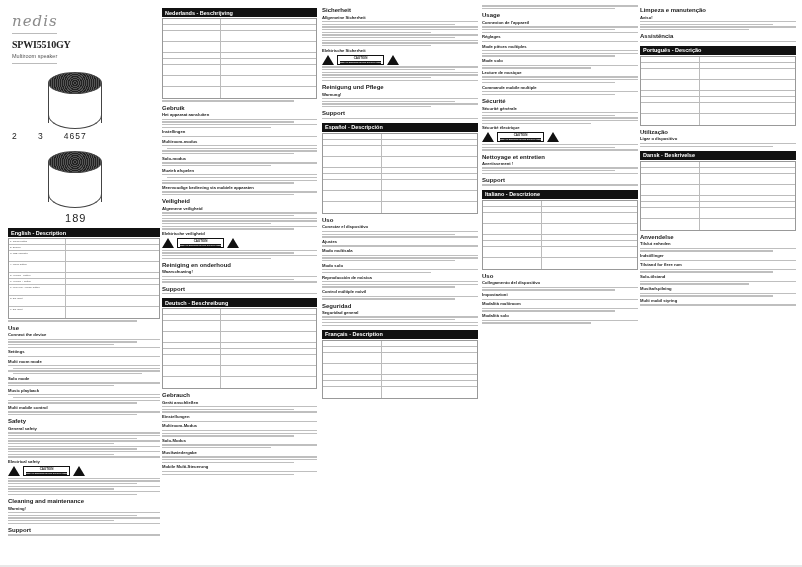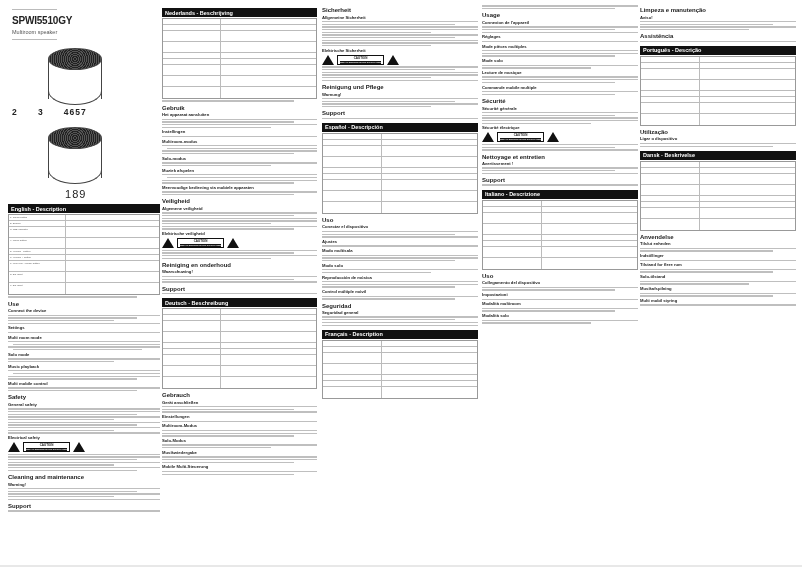--- a/index.html
+++ b/index.html
@@ -8,21 +8,21 @@
 
   .col { position: absolute; top: 6px; overflow: hidden; }
   .c1 { left: 8px; width: 152px; }
   .c2 { left: 162px; width: 155px; top: 4px; }
   .c3 { left: 322px; width: 156px; top: 4px; }
   .c4 { left: 482px; width: 156px; top: 4px; }
   .c5 { left: 640px; width: 156px; top: 4px; }
 
   .logo { font-family: "DejaVu Serif", serif; font-style: italic; font-size: 15px; color: #8a8a8a; letter-spacing: 1px; margin-top: 6px; margin-left: 4px; }
   .logo-rule { height: 1px; background: #bbb; width: 45px; margin: 3px 0 5px 4px; }
-  .model { font-family: Liberation Sans, sans-serif; font-weight: bold; font-size: 10px; margin-left: 4px; letter-spacing: -0.2px; }
+  .model { font-family: Liberation Serif, serif; font-weight: bold; font-size: 10px; margin-left: 4px; letter-spacing: -0.2px; }
   .subtitle { font-size: 5.5px; color: #555; margin: 3px 0 0 4px; }
   .sub-rule { height: 1px; background: #bbb; width: 45px; margin: 4px 0 0 4px; }
 
   .speaker { position: relative; margin: 8px 0 0 40px; width: 60px; }
   .spk-top { width: 54px; height: 22px; border: 1px solid #444; border-radius: 50%; background: repeating-radial-gradient(circle, #222 0 1px, #555 1px 2px); margin-left: 0; }
   .spk-body { width: 54px; height: 40px; border-left: 1px solid #444; border-right: 1px solid #444; margin-top: -11px; }
   .spk-bottom { width: 54px; height: 14px; border: 1px solid #444; border-top: none; border-radius: 0 0 50% 50% / 0 0 100% 100%; margin-top: -8px; }
   .callouts2 { font-size: 11px; letter-spacing: 1px; margin: 4px 0 0 57px; }
 
   .sec-bar { background: #111; color: #fff; font-weight: bold; font-size: 5.5px; padding: 1.5px 3px; margin-top: 4px; }
@@ -45,31 +45,32 @@
   .tri { width: 0; height: 0; border-left: 6px solid transparent; border-right: 6px solid transparent; border-bottom: 10px solid #111; position: relative; }
   .caution { border: 1px solid #111; font-size: 3px; font-weight: bold; text-align: center; padding: 0 2px; line-height: 5px; background: #fff; }
   .caution .cb { background: #111; color: #fff; font-size: 2px; line-height: 3px; }
 
   .footer-rule { position: absolute; left: 0; right: 0; bottom: 0; height: 2px; background: #e8e8e8; }
 </style>
 </head>
 <body>
 
 <div class="col c1">
+  <div class="logo">nedis</div>
   <div class="logo-rule"></div>
   <div class="model">SPWI5510GY</div>
   <div class="subtitle">Multiroom speaker</div>
   <div class="sub-rule"></div>
 
   <div class="speaker">
     <div class="spk-top"></div>
     <div class="spk-body"></div>
     <div class="spk-bottom"></div>
   </div>
-  <div style="font-size:8.5px;letter-spacing:1px;margin:2px 0 0 4px;font-weight:bold;">
+  <div style="font-size:8.5px;letter-spacing:1px;margin:2px 0 0 4px;">
     <span>2</span>&nbsp;&nbsp;&nbsp;&nbsp;&nbsp;&nbsp;<span>3</span>&nbsp;&nbsp;&nbsp;&nbsp;&nbsp;&nbsp;<span>4</span><span>6</span><span>5</span><span>7</span>
   </div>
 
   <div class="speaker" style="margin-top:10px;">
     <div class="spk-top"></div>
     <div class="spk-body"></div>
     <div class="spk-bottom"></div>
   </div>
   <div class="callouts2">
     <span>1</span><span>8</span><span>9</span>

